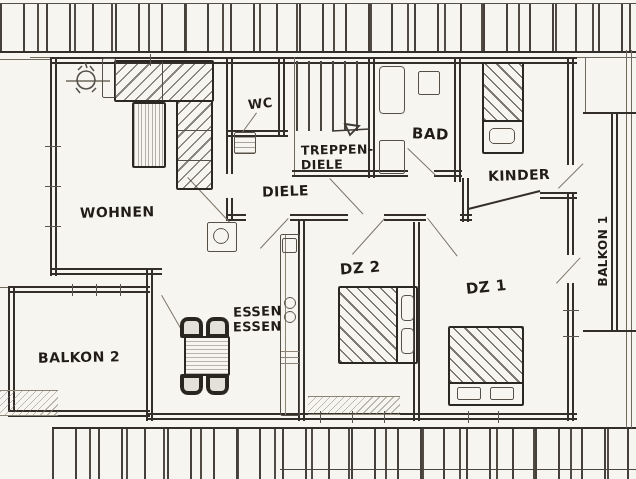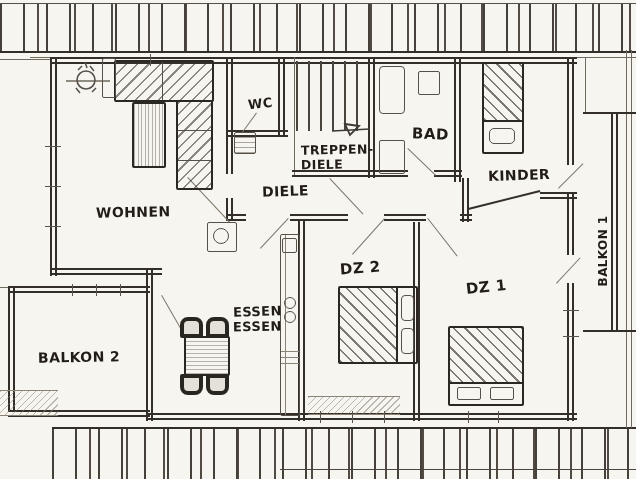--- a/index.html
+++ b/index.html
@@ -187,21 +187,21 @@
   <div class="tickV" style="left:120px;top:284px;height:12px;"></div>
   <div class="tickV" style="left:150px;top:54px;height:12px;"></div>
   <div class="tickV" style="left:320px;top:411px;height:12px;"></div>
   <div class="tickV" style="left:352px;top:411px;height:12px;"></div>
   <div class="tickV" style="left:384px;top:411px;height:12px;"></div>
   <div class="tickV" style="left:468px;top:411px;height:12px;"></div>
   <div class="tickV" style="left:498px;top:411px;height:12px;"></div>
   <div class="tickH" style="left:563px;top:310px;width:16px;"></div>
   <div class="tickH" style="left:563px;top:336px;width:16px;"></div>
 
-  <div class="lbl" style="left:96px;top:205px;font-size:14px;transform:rotate(-1deg);">WOHNEN</div>
+  <div class="lbl" style="left:80px;top:205px;font-size:14px;transform:rotate(-1deg);">WOHNEN</div>
   <div class="lbl" style="left:248px;top:97px;font-size:13px;transform:rotate(-6deg);">WC</div>
   <div class="lbl" style="left:301px;top:143px;font-size:12.5px;transform:rotate(-1deg);">TREPPEN-</div>
   <div class="lbl" style="left:301px;top:158px;font-size:12.5px;transform:rotate(-1deg);">DIELE</div>
   <div class="lbl" style="left:262px;top:184px;font-size:14px;transform:rotate(-2deg);">DIELE</div>
   <div class="lbl" style="left:412px;top:127px;font-size:15px;transform:rotate(2deg);">BAD</div>
   <div class="lbl" style="left:488px;top:168px;font-size:14px;transform:rotate(-2deg);">KINDER</div>
   <div class="lbl" style="left:233px;top:305px;font-size:13px;transform:rotate(-2deg);">ESSEN</div>
   <div class="lbl" style="left:233px;top:320px;font-size:13px;transform:rotate(-1deg);">ESSEN</div>
   <div class="lbl" style="left:38px;top:350px;font-size:14px;transform:rotate(-1deg);">BALKON 2</div>
   <div class="lbl" style="left:340px;top:261px;font-size:15px;transform:rotate(-4deg);">DZ 2</div>

